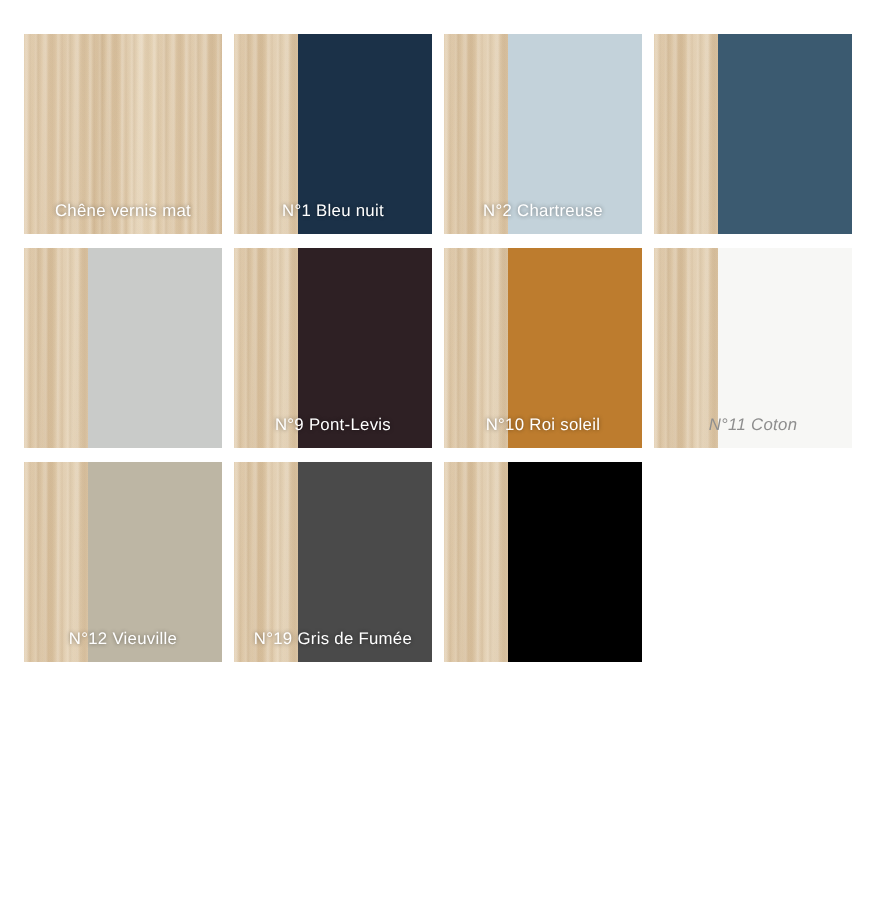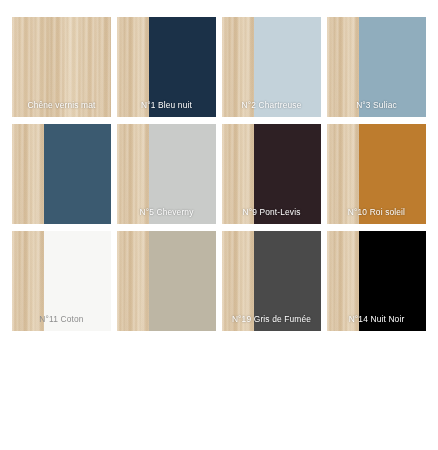--- a/index.html
+++ b/index.html
@@ -110,20 +110,21 @@
     text-shadow: 0 0 2px rgba(0,0,0,0.22);
     pointer-events: none;
   }
   .swatch-card.light-label .swatch-label {
     color: #ffffff;
     text-shadow: 0 0 2px rgba(0,0,0,0.45);
   }
   .swatch-card.dark-label .swatch-label {
     color: #8e8e8e;
     text-shadow: none;
+    font-style: italic;
   }
 </style>
 </head>
 <body>
 
 <div id="swatch-grid">
     <div class="swatch-card light-label">
       <div class="wood-panel full"></div>
       <div class="swatch-label">Chêne vernis mat</div>
     </div>
@@ -132,55 +133,49 @@
       <div class="color-panel" style="background-color: rgb(27, 49, 72);"></div>
       <div class="swatch-label">N°1 Bleu nuit</div>
     </div>
     <div class="swatch-card light-label">
       <div class="wood-panel"></div>
       <div class="color-panel" style="background-color: rgb(195, 210, 218);"></div>
       <div class="swatch-label">N°2 Chartreuse</div>
     </div>
     <div class="swatch-card light-label">
       <div class="wood-panel"></div>
-      <div class="color-panel" style="background-color: rgb(144, 173, 189);"></div>
-      <div class="swatch-label">N°3 Suliac</div>
-    </div>
-    <div class="swatch-card light-label">
-      <div class="wood-panel"></div>
       <div class="color-panel" style="background-color: rgb(59, 90, 112);"></div>
     </div>
     <div class="swatch-card light-label">
       <div class="wood-panel"></div>
       <div class="color-panel" style="background-color: rgb(201, 203, 201);"></div>
-      <div class="swatch-label">N°5 Cheverny</div>
     </div>
     <div class="swatch-card light-label">
       <div class="wood-panel"></div>
       <div class="color-panel" style="background-color: rgb(46, 32, 36);"></div>
       <div class="swatch-label">N°9 Pont-Levis</div>
     </div>
     <div class="swatch-card light-label">
       <div class="wood-panel"></div>
       <div class="color-panel" style="background-color: rgb(189, 124, 46);"></div>
       <div class="swatch-label">N°10 Roi soleil</div>
     </div>
     <div class="swatch-card dark-label">
       <div class="wood-panel"></div>
       <div class="color-panel" style="background-color: rgb(247, 247, 245);"></div>
       <div class="swatch-label">N°11 Coton</div>
     </div>
     <div class="swatch-card light-label">
       <div class="wood-panel"></div>
       <div class="color-panel" style="background-color: rgb(189, 182, 164);"></div>
+      <div class="swatch-label">N°12 Vieuville</div>
     </div>
     <div class="swatch-card light-label">
       <div class="wood-panel"></div>
       <div class="color-panel" style="background-color: rgb(74, 74, 74);"></div>
       <div class="swatch-label">N°19 Gris de Fumée</div>
     </div>
     <div class="swatch-card light-label">
       <div class="wood-panel"></div>
       <div class="color-panel" style="background-color: rgb(0, 0, 0);"></div>
-      <div class="swatch-label">N°14 Nuit Noir</div>
     </div>
     <div class="swatch-card empty"></div>
   </div>
 
 </body></html>

